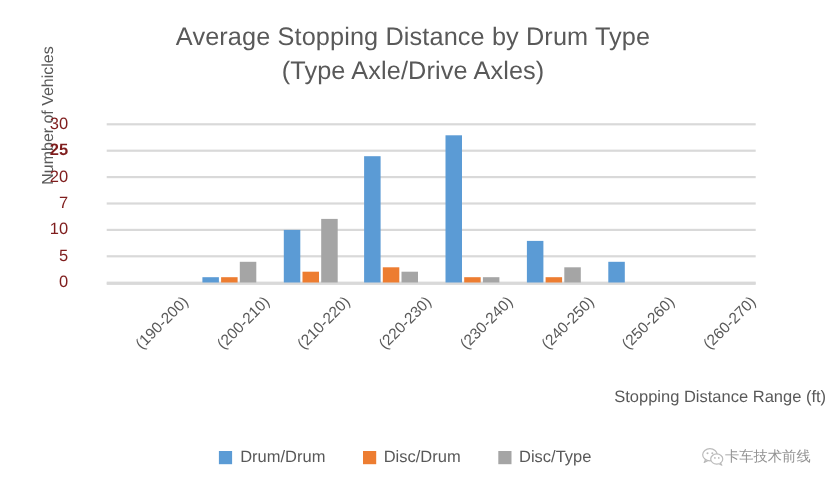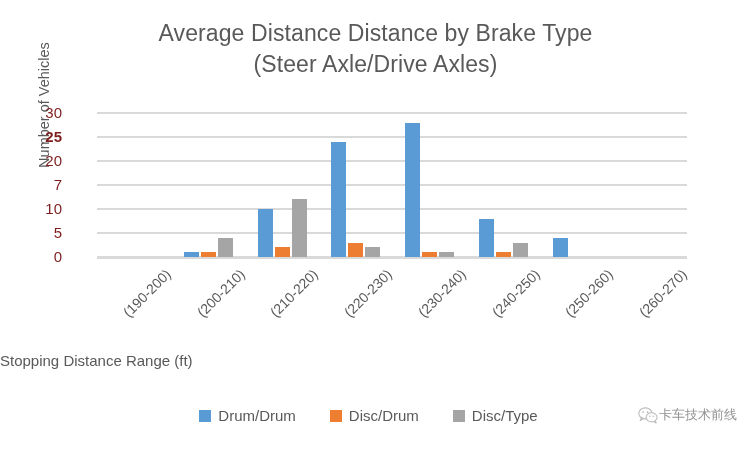--- a/index.html
+++ b/index.html
@@ -104,21 +104,21 @@
     white-space: nowrap;
     transform: rotate(-45deg);
     transform-origin: right top;
     text-align: right;
   }
   #x-axis-title {
     position: absolute;
     left: 0;
     top: 352px;
     width: 751px;
-    text-align: left;
+    text-align: right;
     font-size: 15px;
     color: #595959;
   }
 
   
   #legend {
     position: absolute;
     left: 0;
     top: 408px;
     width: 729px;
@@ -162,22 +162,22 @@
     white-space: nowrap;
   }
   #watermark svg { display: block; }
 </style>
 </head>
 <body>
 
 <div id="chart-root">
 
   <div class="chart-title">
-    <span>Average Distance Distance by Brake Type</span>
-    <span class="line2">(Steer Axle/Drive Axles)</span>
+    <span>Average Stopping Distance by Drum Type</span>
+    <span class="line2">(Type Axle/Drive Axles)</span>
   </div>
 
   <div id="y-axis-title">Number of Vehicles</div>
 
   <div id="plot-area">
       <div class="gridline" style="top: 143px;"></div>
       <div class="gridline" style="top: 119px;"></div>
       <div class="gridline" style="top: 95px;"></div>
       <div class="gridline" style="top: 71px;"></div>
       <div class="gridline" style="top: 47px;"></div>

